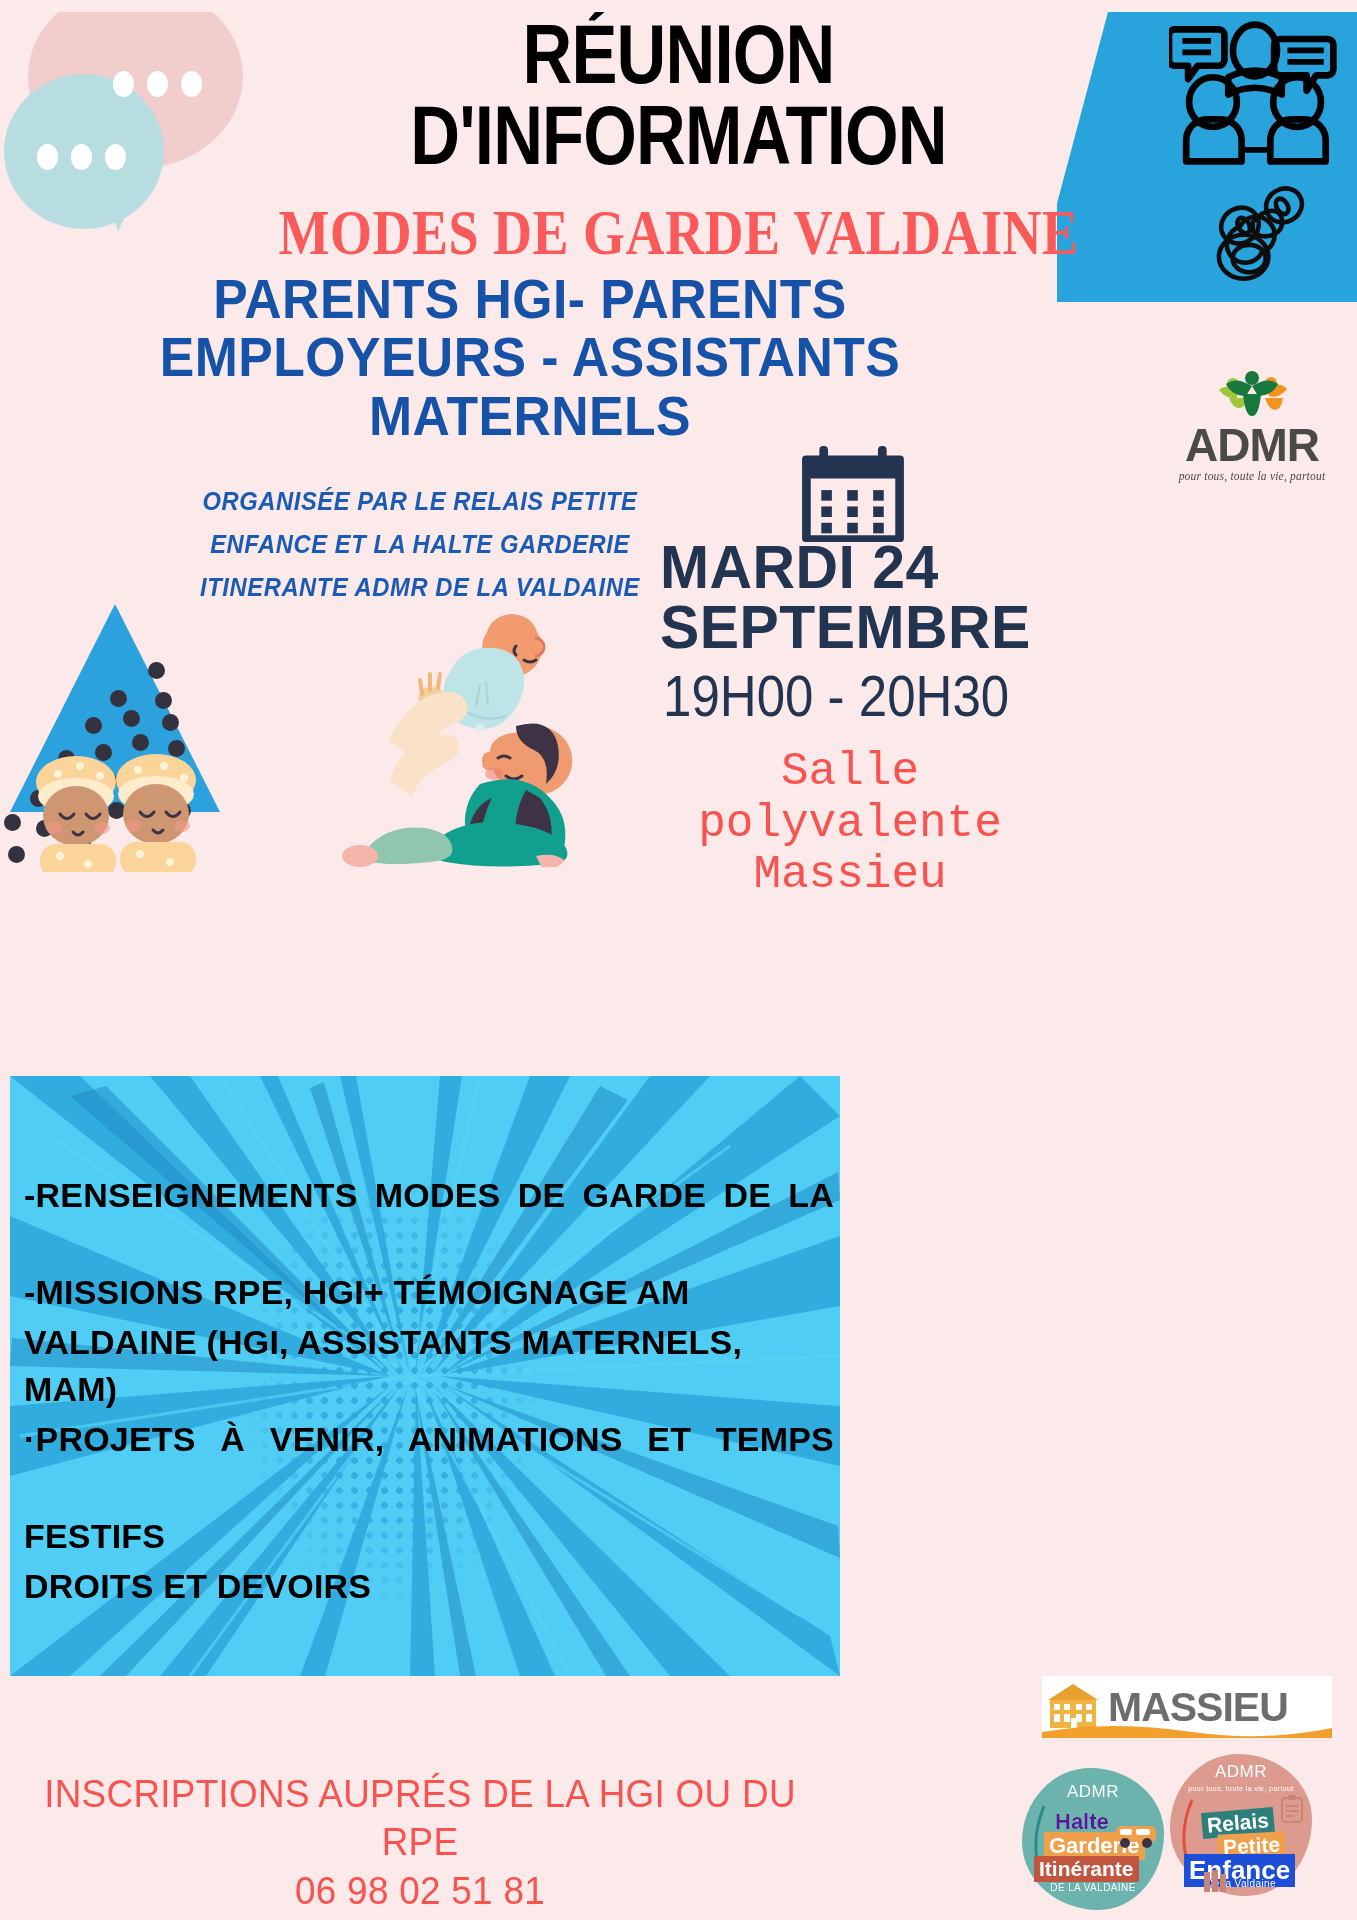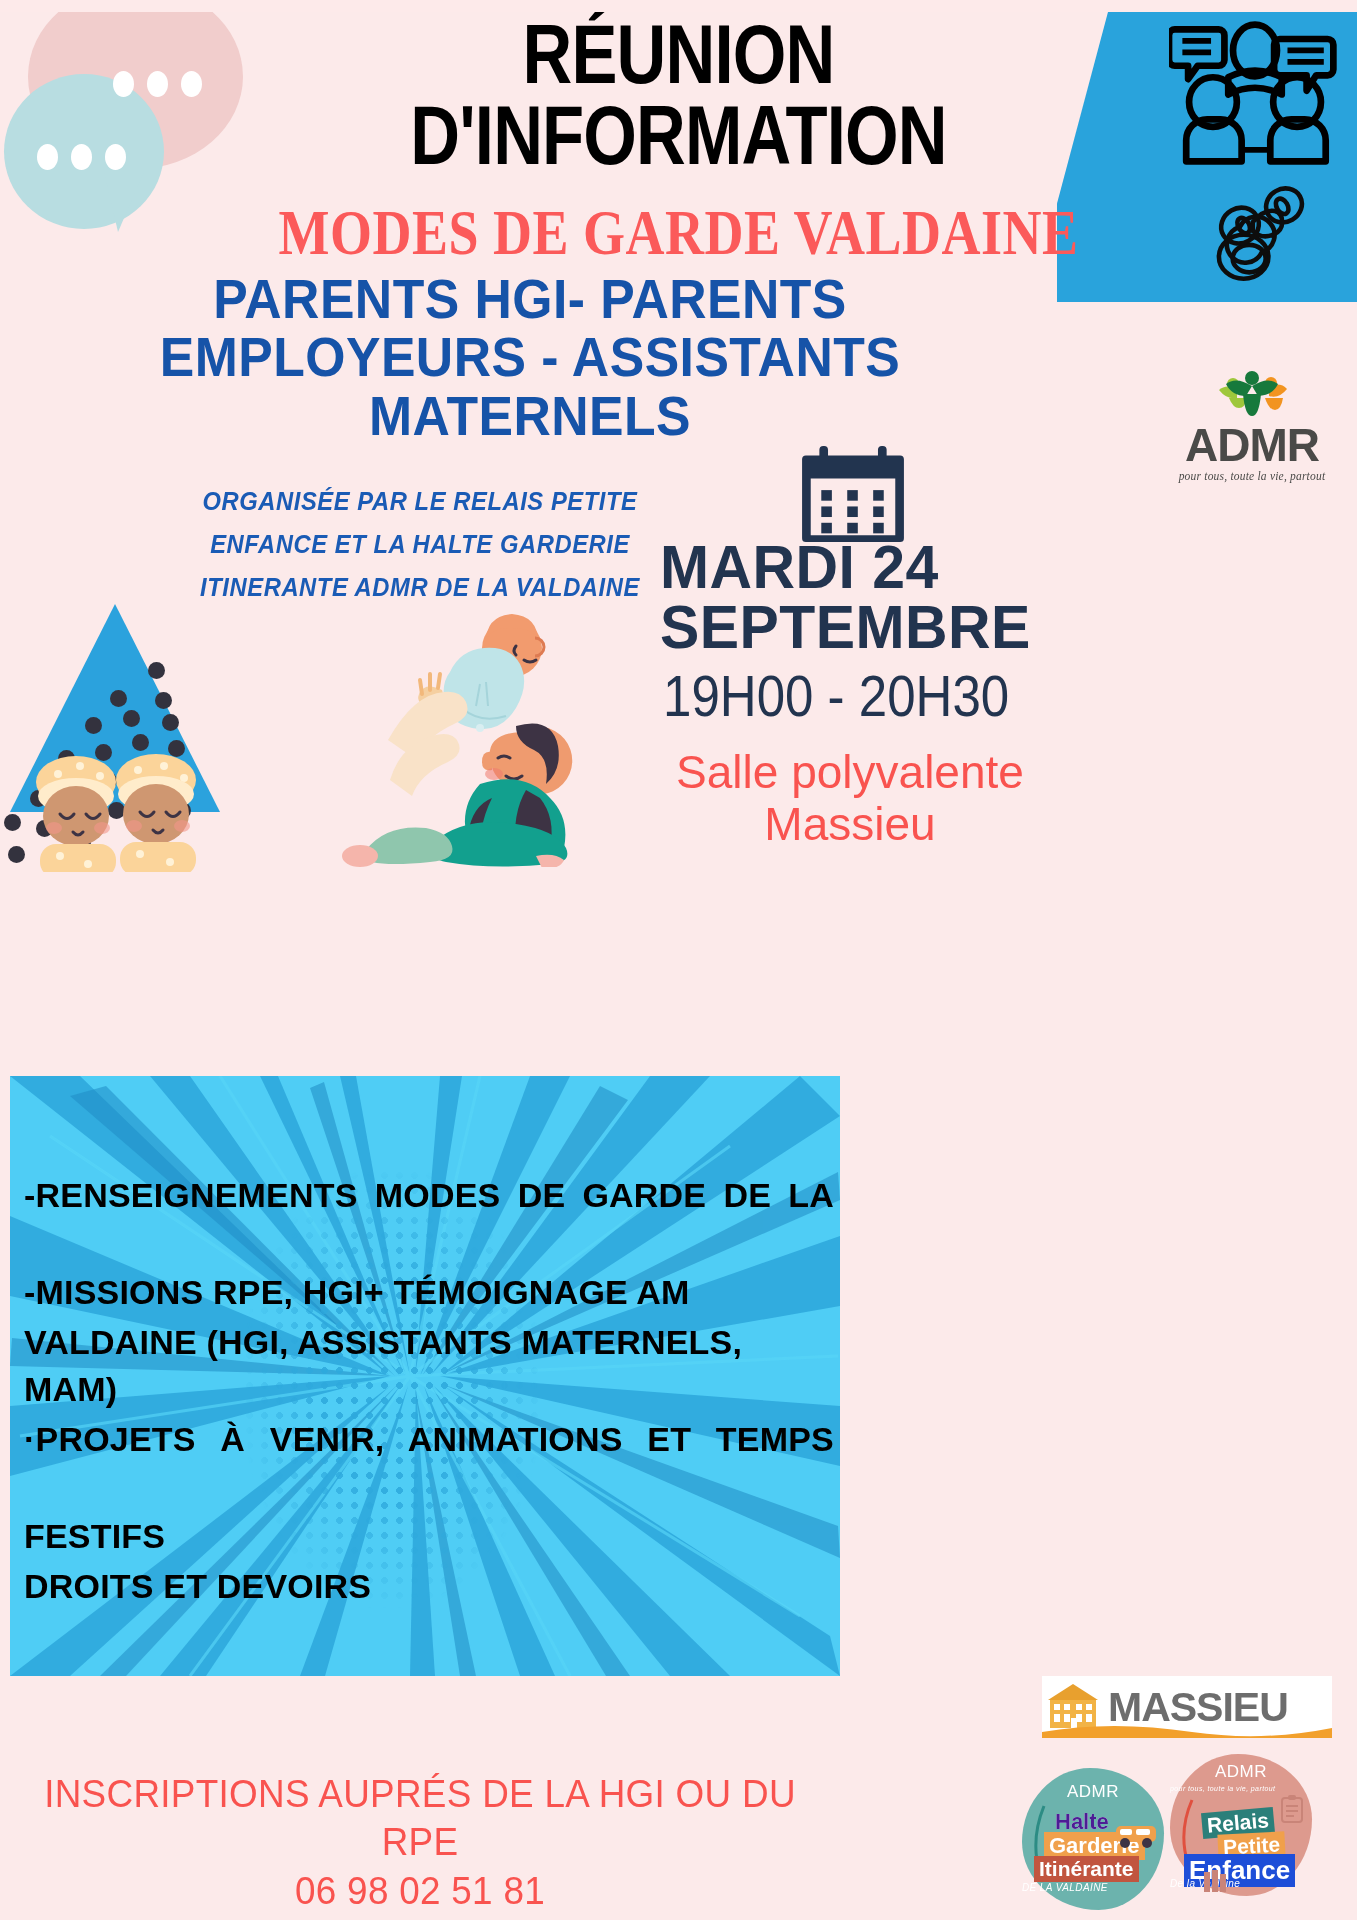--- a/index.html
+++ b/index.html
@@ -128,21 +128,21 @@
   .date-time {
     position: absolute; left: 663px; top: 655px; width: 420px;
     font-family: "Liberation Sans Narrow", "Liberation Sans", sans-serif;
     font-weight: 400; font-size: 58px; line-height: 1;
     letter-spacing: 0px; color: #22344f;
     transform: scaleX(0.88); transform-origin: left top;
   }
   .venue {
     position: absolute; left: 620px; top: 735px; width: 460px;
     text-align: center;
-    font-family: Liberation Sans, sans-serif;
+    font-family: Liberation Mono, monospace;
     font-weight: 400; font-size: 46px; line-height: 1.12;
     color: #f9534f;
   }
 
   
   .tri {
     position: absolute; left: 10px; top: 592px;
     width: 0; height: 0;
     border-left: 105px solid transparent;
     border-right: 105px solid transparent;
@@ -216,23 +216,23 @@
     position: absolute; left: 0; right: 0; top: 14px; text-align: center;
     font-family: "Liberation Sans", sans-serif; font-weight: 400;
     font-size: 17px; color: #fff; letter-spacing: 0.5px;
   }
   .tagbox {
     position: absolute;
     font-family: "Liberation Sans", sans-serif; font-weight: 700;
     color: #fff; font-size: 18px; padding: 1px 5px; white-space: nowrap;
   }
   .sub-white {
-    position: absolute; left: 0; right: 0; text-align: left;
+    position: absolute; left: 0; right: 0; text-align: center;
     font-family: "Liberation Sans", sans-serif; font-weight: 400;
-    font-size: 10px; color: #fff; letter-spacing: 0.4px; font-style: italic;
+    font-size: 10px; color: #fff; letter-spacing: 0.4px;
   }
 </style>
 </head>
 <body>
 
 <div id="poster">
 
   <div class="bubble-pink"></div>
   <div class="bubble-pink-tail"></div>
   <div class="bubble-blue"></div>

